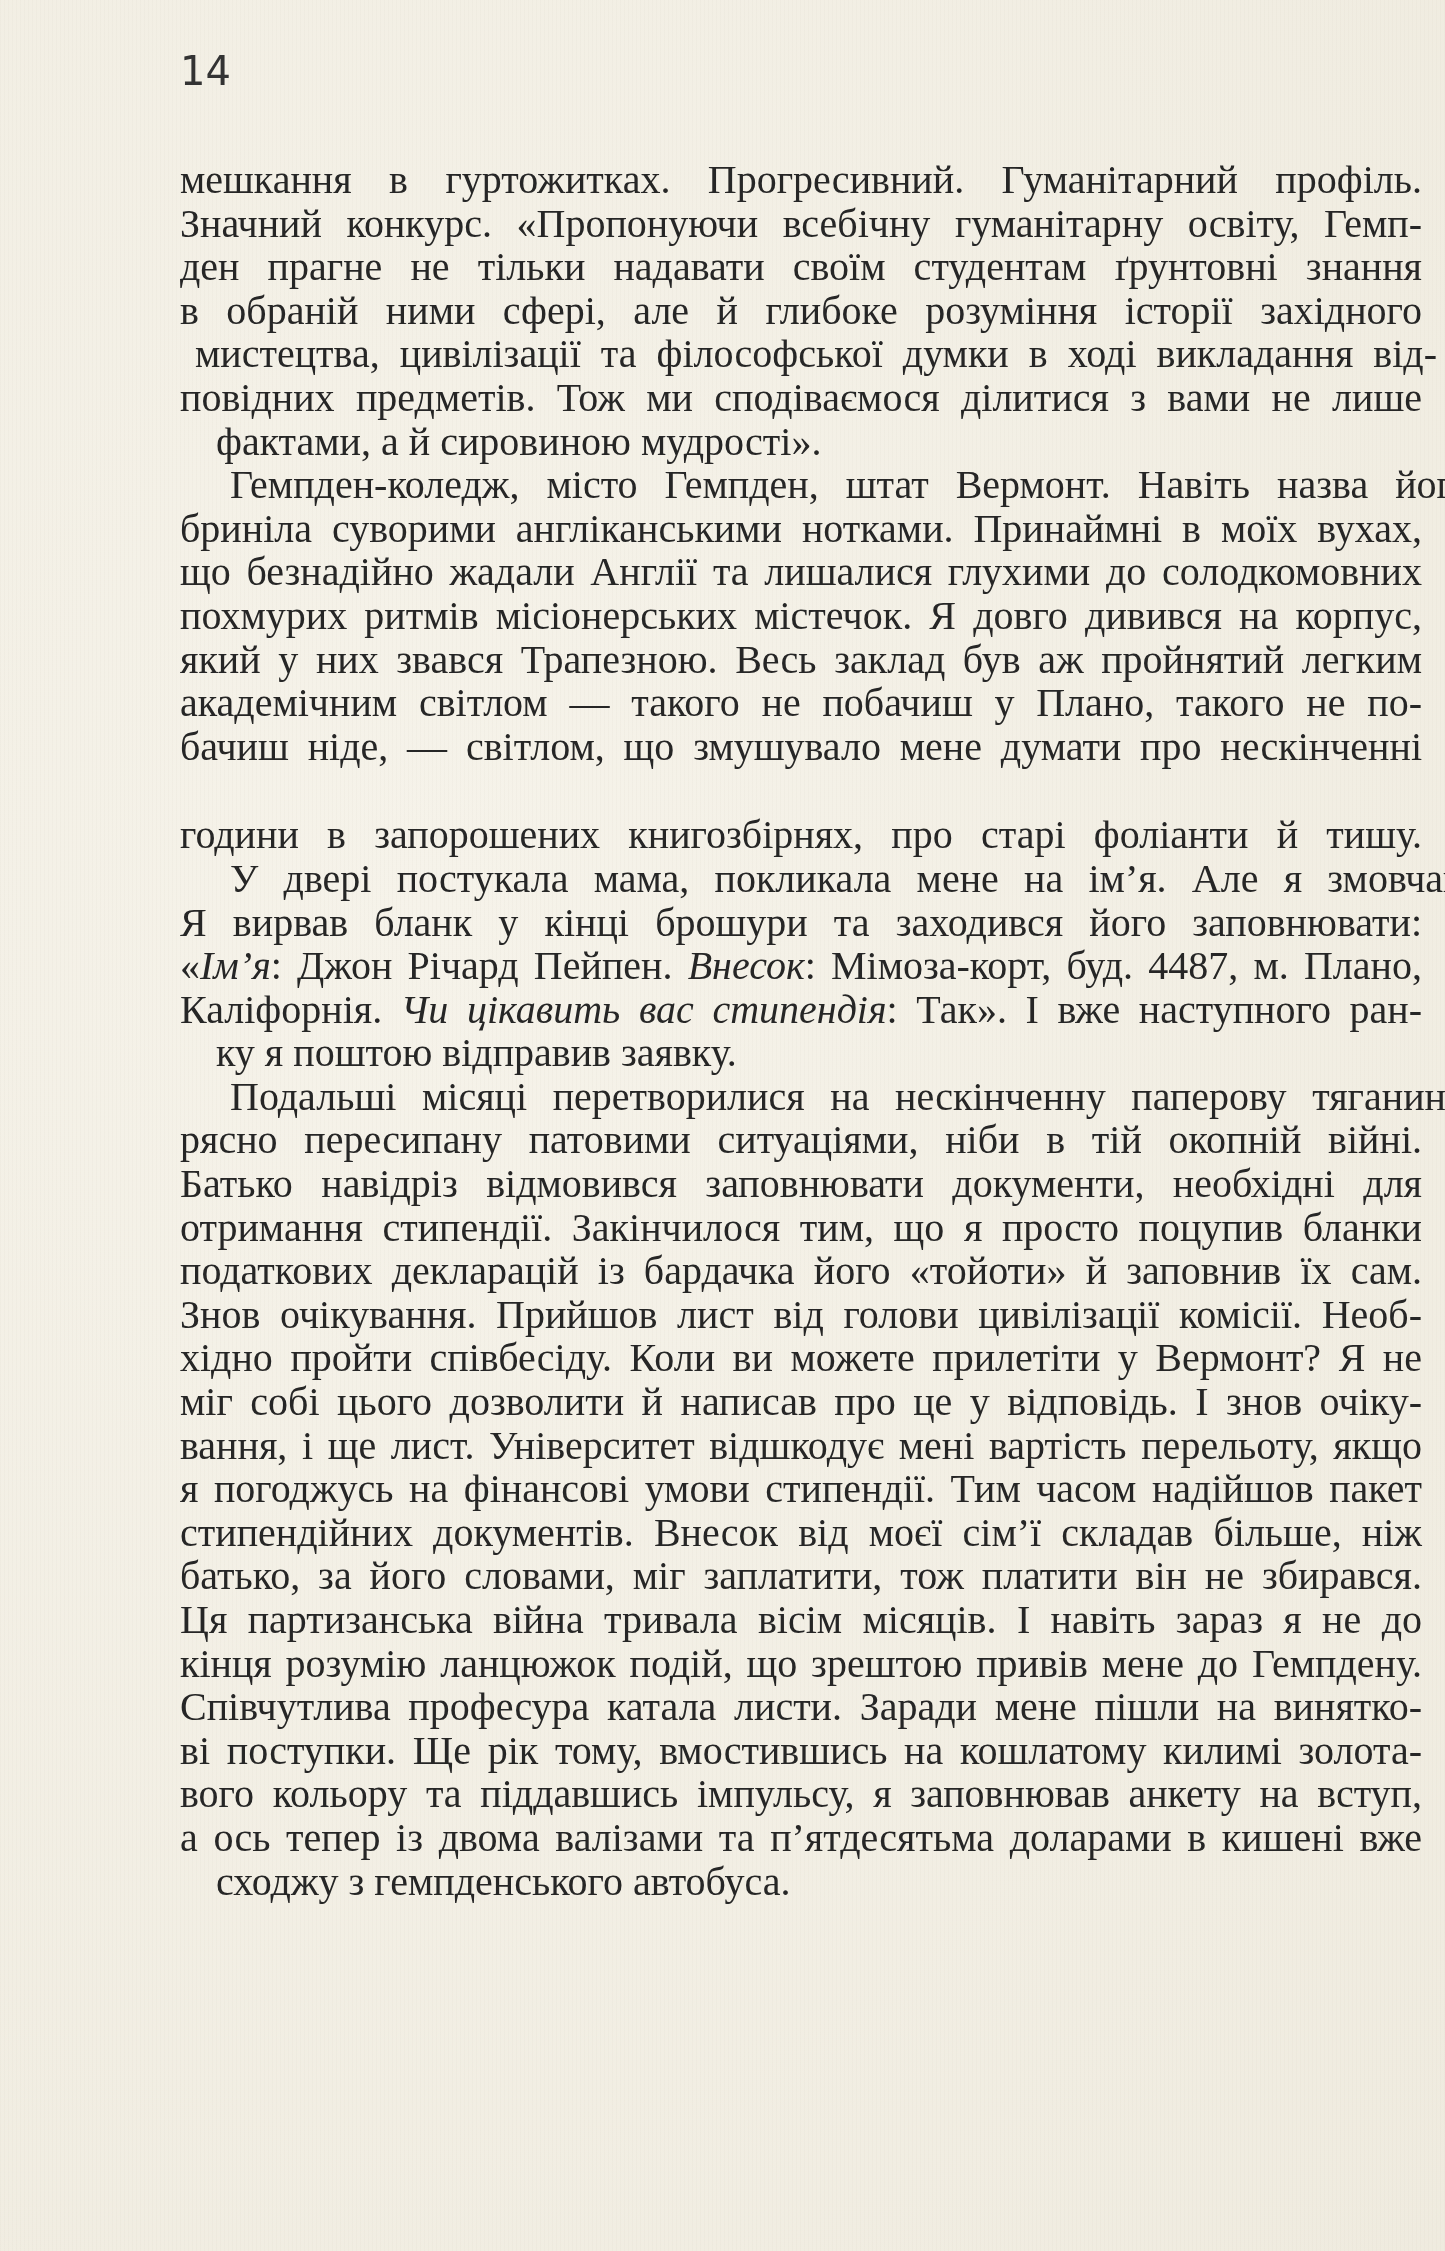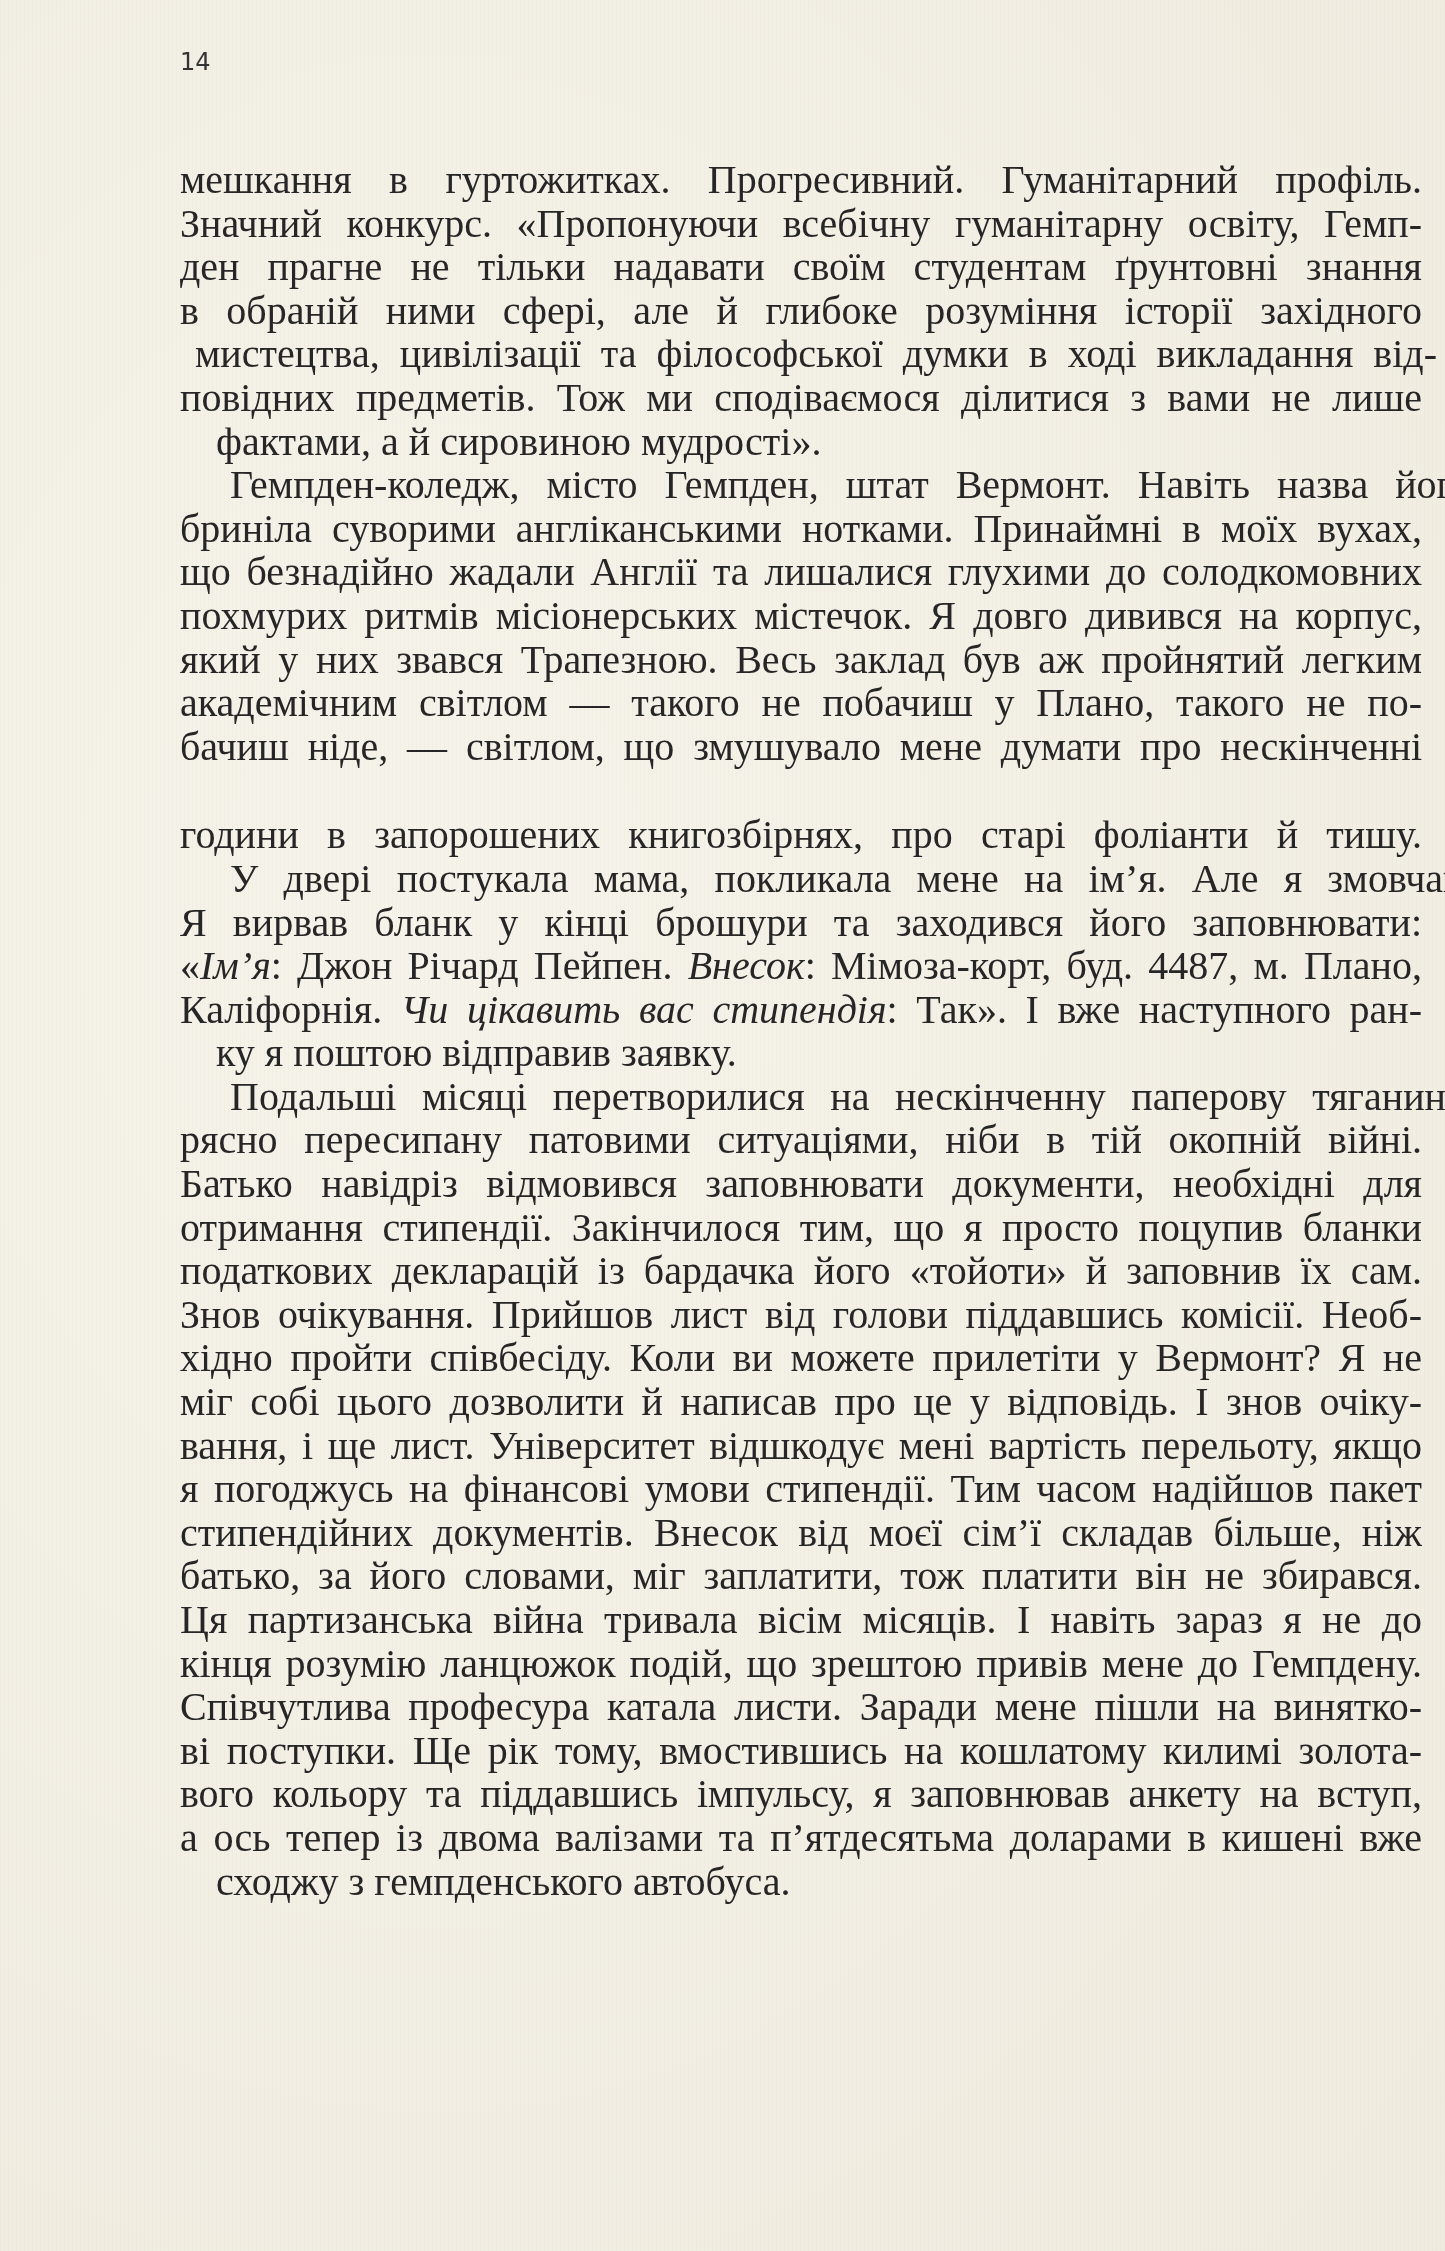--- a/index.html
+++ b/index.html
@@ -21,21 +21,21 @@
     .page {
       position: absolute;
       left: 0; top: 0;
       width: 1445px; height: 2251px;
     }
     .page-number {
       position: absolute;
       left: 180px;
       top: 48px;
       font-family: "DejaVu Sans", "Liberation Sans", sans-serif;
-      font-size: 24px;
+      font-size: 40px;
       color: #333;
       letter-spacing: 0px;
     }
     .text-block {
       position: absolute;
       left: 180px;
       top: 158px;
       width: 1242px;
     }
     .line {
@@ -83,21 +83,21 @@
       <div class="line indent" style="display: block; width: 1242px;">У двері постукала мама, покликала мене на ім’я. Але я змовчав.</div>
       <div class="line" style="display: block; width: 1242px;">Я вирвав бланк у кінці брошури та заходився його заповнювати:</div>
       <div class="line" style="display: block; width: 1242px;"><span>«</span><span class="it">Ім’я</span><span>: Джон Річард Пейпен. </span><span class="it">Внесок</span><span>: Мімоза-корт, буд. 4487, м. Плано,</span></div>
       <div class="line" style="display: block; width: 1242px;"><span>Каліфорнія. </span><span class="it">Чи цікавить вас стипендія</span><span>: Так». І вже наступного ран-</span></div>
       <div class="line last" style="display: block; width: 1242px;">ку я поштою відправив заявку.</div>
       <div class="line indent" style="display: block; width: 1242px;">Подальші місяці перетворилися на нескінченну паперову тяганину,</div>
       <div class="line" style="display: block; width: 1242px;">рясно пересипану патовими ситуаціями, ніби в тій окопній війні.</div>
       <div class="line" style="display: block; width: 1242px;">Батько навідріз відмовився заповнювати документи, необхідні для</div>
       <div class="line" style="display: block; width: 1242px;">отримання стипендії. Закінчилося тим, що я просто поцупив бланки</div>
       <div class="line" style="display: block; width: 1242px;">податкових декларацій із бардачка його «тойоти» й заповнив їх сам.</div>
-      <div class="line" style="display: block; width: 1242px;">Знов очікування. Прийшов лист від голови піддавшись комісії. Необ-</div>
+      <div class="line" style="display: block; width: 1242px;">Знов очікування. Прийшов лист від голови цивілізації комісії. Необ-</div>
       <div class="line" style="display: block; width: 1242px;">хідно пройти співбесіду. Коли ви можете прилетіти у Вермонт? Я не</div>
       <div class="line" style="display: block; width: 1242px;">міг собі цього дозволити й написав про це у відповідь. І знов очіку-</div>
       <div class="line" style="display: block; width: 1242px;">вання, і ще лист. Університет відшкодує мені вартість перельоту, якщо</div>
       <div class="line" style="display: block; width: 1242px;">я погоджусь на фінансові умови стипендії. Тим часом надійшов пакет</div>
       <div class="line" style="display: block; width: 1242px;">стипендійних документів. Внесок від моєї сім’ї складав більше, ніж</div>
       <div class="line" style="display: block; width: 1242px;">батько, за його словами, міг заплатити, тож платити він не збирався.</div>
       <div class="line" style="display: block; width: 1242px;">Ця партизанська війна тривала вісім місяців. І навіть зараз я не до</div>
       <div class="line" style="display: block; width: 1242px;">кінця розумію ланцюжок подій, що зрештою привів мене до Гемпдену.</div>
       <div class="line" style="display: block; width: 1242px;">Співчутлива професура катала листи. Заради мене пішли на винятко-</div>
       <div class="line" style="display: block; width: 1242px;">ві поступки. Ще рік тому, вмостившись на кошлатому килимі золота-</div>

